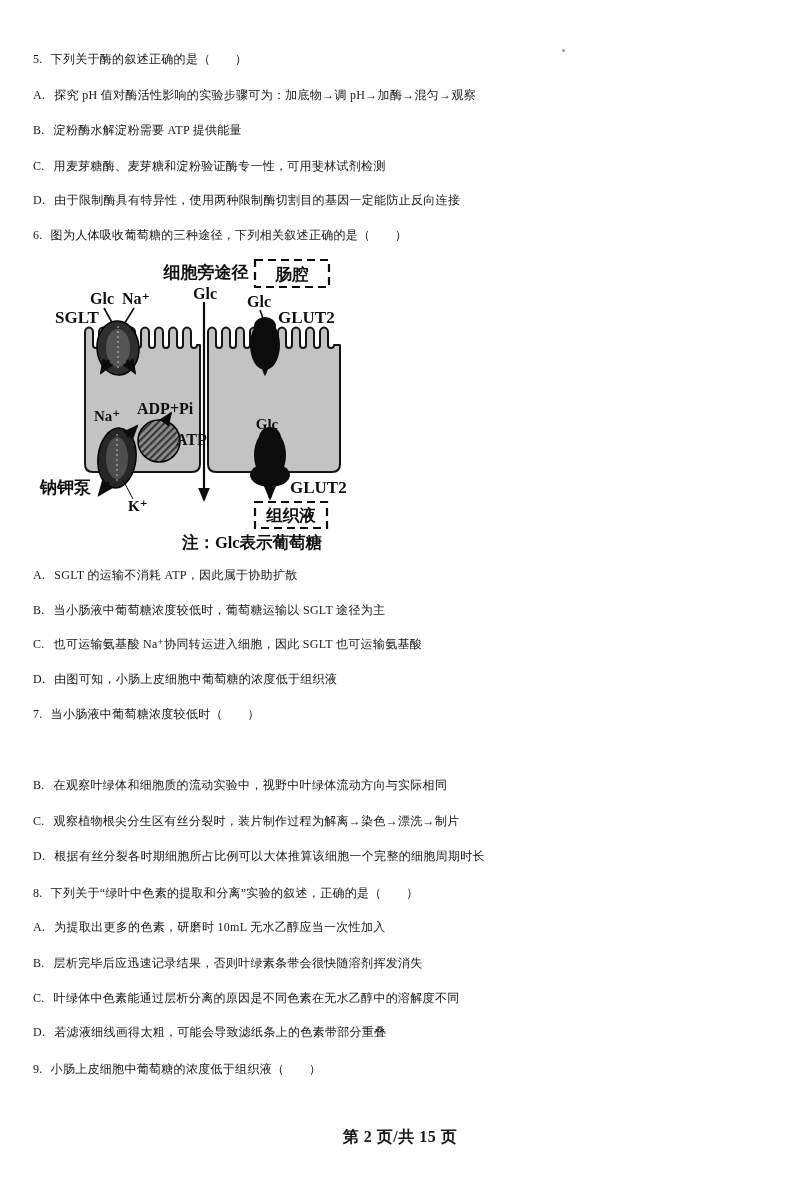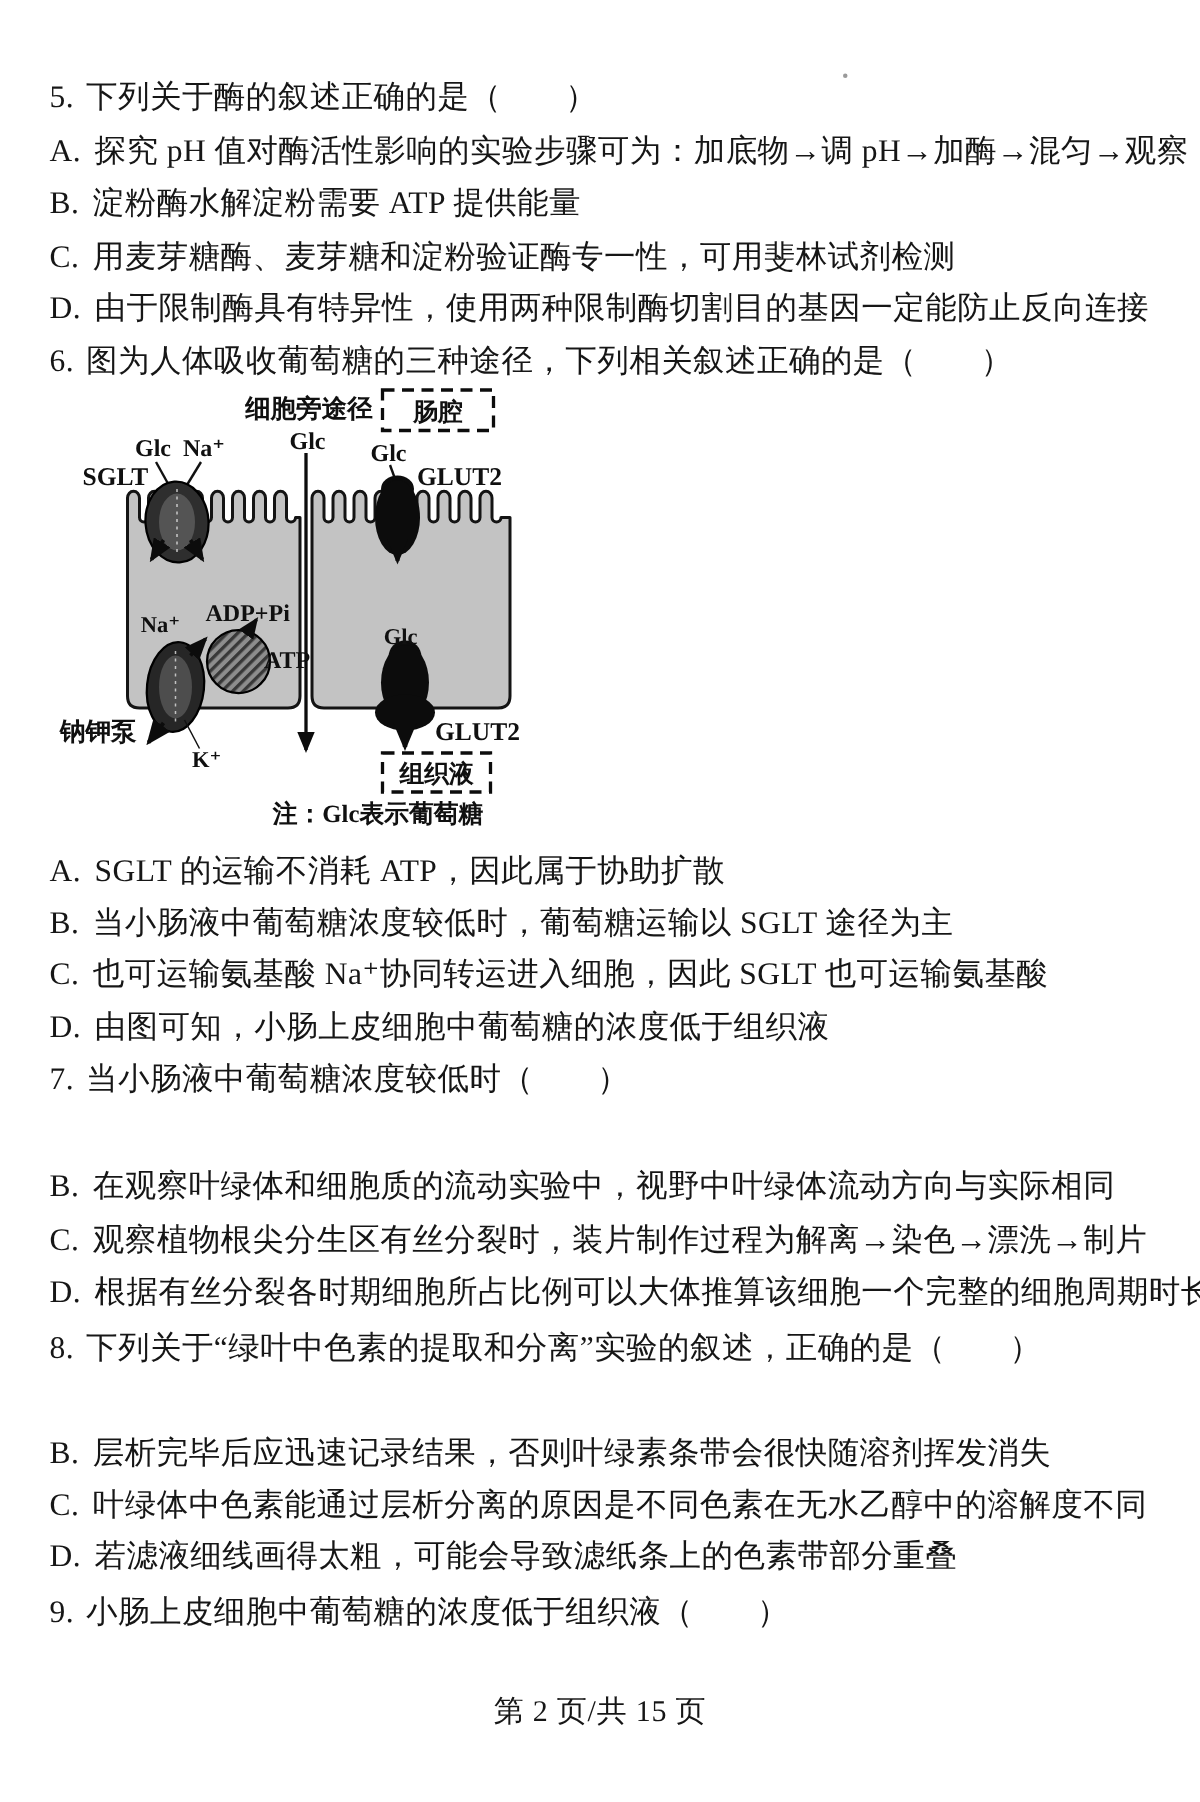--- a/index.html
+++ b/index.html
@@ -2,28 +2,28 @@
 <html><head>
 <meta charset="utf-8">
 <style>
   html,body{margin:0;padding:0;background:#e8e8e8;}
   .page{
     position:relative;width:800px;height:1201px;background:#ffffff;
     font-family:"Liberation Serif","DejaVu Serif",serif;
     color:#161616;overflow:hidden;margin:0 auto;
   }
   .line{
-    position:absolute;left:33px;font-size:21px;line-height:1.2;
+    position:absolute;left:33px;font-size:12px;line-height:1.2;
     white-space:nowrap;letter-spacing:0.3px;text-align:center;
   }
   .num{display:inline-block;margin-right:8px;}
   .opt-label{display:inline-block;margin-right:9px;}
   .footer{
     position:absolute;top:1127px;left:0;width:100%;text-align:center;
-    font-size:20px;letter-spacing:0.5px;
+    font-size:16px;letter-spacing:0.5px;font-weight:bold;
   }
   .speck{position:absolute;left:562px;top:49px;width:3px;height:3px;
     background:#9a9a9a;border-radius:50%;}
   .diagram{position:absolute;left:30px;top:252px;}
   svg text{
     font-family:"Liberation Serif","DejaVu Serif",serif;
     fill:#101010;
   }
   svg text.b{font-weight:bold;}
 </style>
@@ -181,20 +181,23 @@
   <div class="line" style="top:814px">
     <span class="opt-label">C.</span><span>观察植物根尖分生区有丝分裂时，装片制作过程为解离→染色→漂洗→制片</span>
   </div>
   <div class="line" style="top:849px">
     <span class="opt-label">D.</span><span>根据有丝分裂各时期细胞所占比例可以大体推算该细胞一个完整的细胞周期时长</span>
   </div>
 
   <div class="line" style="top:886px">
     <span class="num">8.</span><span>下列关于“绿叶中色素的提取和分离”实验的叙述，正确的是（　　）</span>
   </div>
+  <div class="line" style="top:920px">
+    <span class="opt-label">A.</span><span>为提取出更多的色素，研磨时 10mL 无水乙醇应当一次性加入</span>
+  </div>
   <div class="line" style="top:956px">
     <span class="opt-label">B.</span><span>层析完毕后应迅速记录结果，否则叶绿素条带会很快随溶剂挥发消失</span>
   </div>
   <div class="line" style="top:991px">
     <span class="opt-label">C.</span><span>叶绿体中色素能通过层析分离的原因是不同色素在无水乙醇中的溶解度不同</span>
   </div>
   <div class="line" style="top:1025px">
     <span class="opt-label">D.</span><span>若滤液细线画得太粗，可能会导致滤纸条上的色素带部分重叠</span>
   </div>
 

